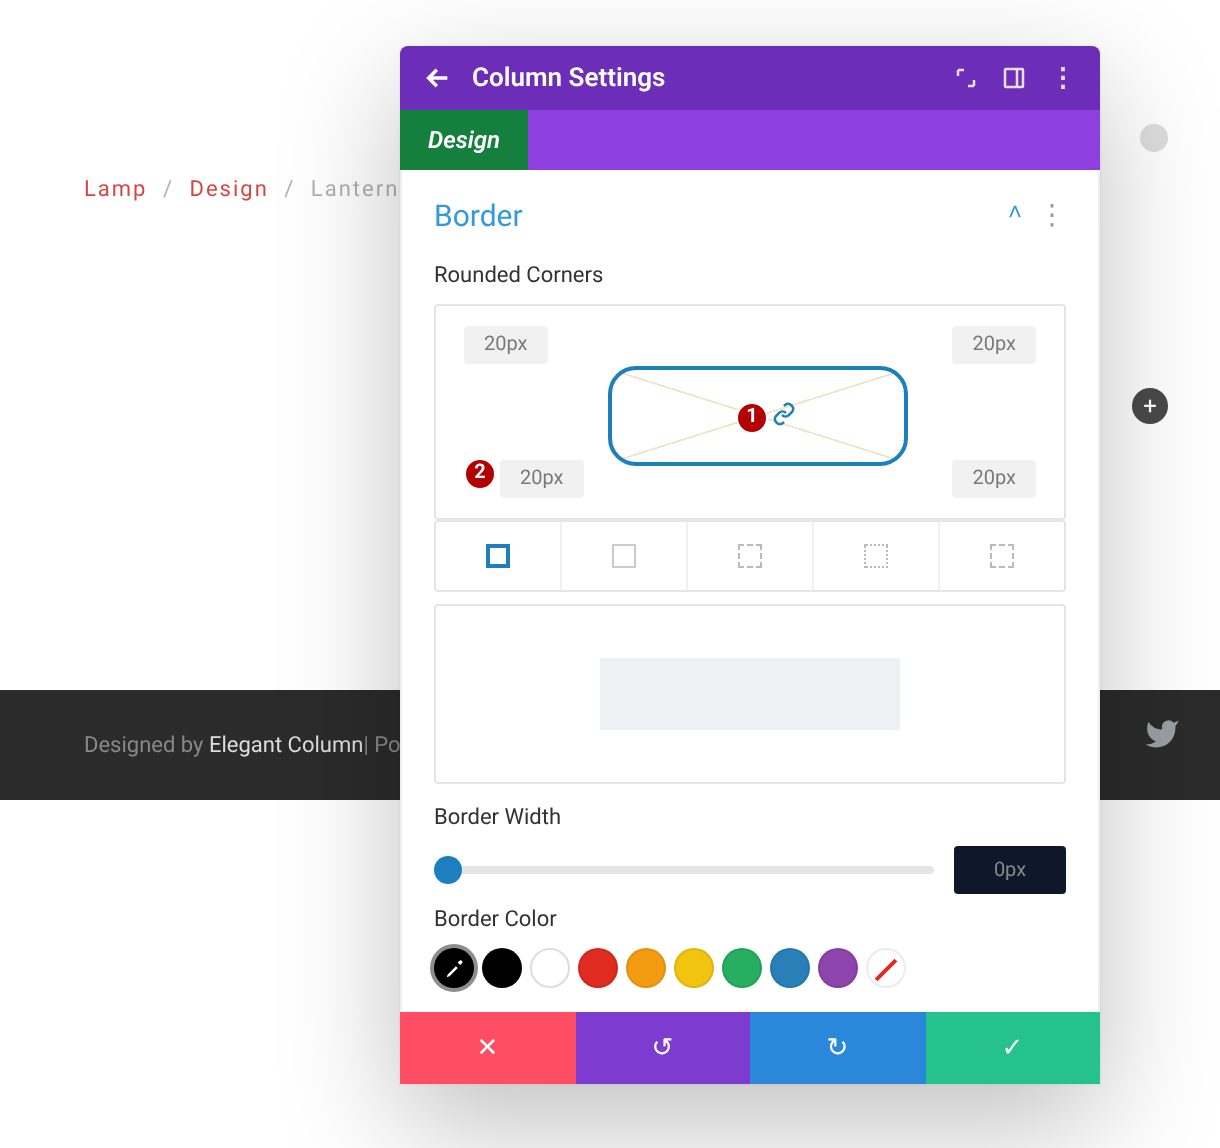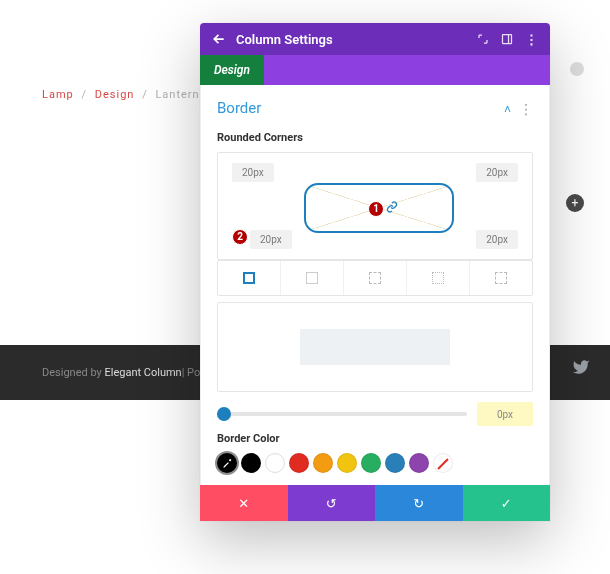--- a/index.html
+++ b/index.html
@@ -17,25 +17,25 @@
   .m-header { background: #6c2eb9; color: #fff; height: 32px; display: flex; align-items: center; padding: 0 12px; font-size: 13px; font-weight: 600; }
   .m-header .back { margin-right: 10px; }
   .m-header .sp { flex: 1; }
   .m-header .hicon { margin-left: 12px; opacity: .85; }
   .tabs { background: #8e2de2; background: #8e42e2; display: flex; font-size: 12px; font-weight: 600; color: rgba(255,255,255,0.8); }
   .tabs .tab { padding: 8px 14px; cursor: pointer; }
   .tabs .tab.active { background: #a95aec; color: #fff; }
   .tabs { background: #8e3fe0; }
   .tabs .tab.active { background: #15803d; font-style: italic; }
   .body { background: #fff; border: 1px solid #eee; border-top: none; border-bottom: none; padding: 10px 16px 4px; }
-  .section-hdr { display: flex; align-items: flex-end; color: #3399dd; font-size: 15px; padding: 4px 0 10px; }
+  .section-hdr { display: flex; align-items: flex-start; color: #3399dd; font-size: 15px; padding: 4px 0 10px; }
   .section-hdr .sp { flex: 1; }
   .section-hdr .caret { color: #3399dd; font-size: 12px; margin-left: 10px; }
   .section-hdr .dots { color: #999; font-size: 14px; margin-left: 8px; }
-  .lbl { font-size: 11px; font-weight: 700; color: #323232; margin: 4px 0 8px; }
+  .lbl { font-size: 11px; font-weight: 400; color: #323232; margin: 4px 0 8px; }
   .rounded-box { border: 1px solid #e5e5e5; border-radius: 2px; padding: 14px 12px 14px; position: relative; height: 108px; }
   .corner-val { position: absolute; font-size: 10px; color: #7a7a7a; background: #f1f1f1; padding: 4px 10px; border-radius: 2px; }
   .tl { top: 10px; left: 14px; }
   .tr { top: 10px; right: 14px; }
   .bl { bottom: 10px; left: 32px; }
   .br { bottom: 10px; right: 14px; }
   .preview-rect { position: absolute; top: 30px; left: 86px; width: 150px; height: 50px; border: 2px solid #1d7fbd; border-radius: 14px; background: repeating-linear-gradient(45deg, rgba(0,0,0,0) 0, rgba(0,0,0,0) 20px), linear-gradient(to top right, transparent 49.5%, #f0e4c8 49.5%, #f0e4c8 50.5%, transparent 50.5%), linear-gradient(to top left, transparent 49.5%, #f0e4c8 49.5%, #f0e4c8 50.5%, transparent 50.5%); }
   .link-icon { position: absolute; top: 48px; left: 168px; color: #1d7fbd; font-size: 12px; }
   .marker { position: absolute; width: 16px; height: 16px; background: #b30000; border: 1px solid #fff; color: #fff; border-radius: 50%; font-size: 10px; font-weight: 700; line-height: 14px; text-align: center; }
   .m1 { top: 48px; left: 150px; }
@@ -47,21 +47,21 @@
   .sq { width: 12px; height: 12px; }
   .sq.solid { border: 2px solid #1d7fbd; }
   .sq.dash { border: 1px dashed #bbb; }
   .sq.dot  { border: 1px dotted #bbb; }
   .sq.gray { border: 1px solid #ccc; }
   .style-preview { border: 1px solid #e5e5e5; border-radius: 2px; height: 90px; display: flex; align-items: center; justify-content: center; margin-bottom: 10px; }
   .style-preview .inner { width: 150px; height: 36px; background: #eef1f4; }
   .slider-row { display: flex; align-items: center; gap: 10px; margin-bottom: 6px; }
   .slider { flex: 1; height: 4px; background: #e5e5e5; border-radius: 2px; position: relative; }
   .slider .thumb { position: absolute; left: 0; top: -5px; width: 14px; height: 14px; background: #1d7fbd; border-radius: 50%; }
-  .slider-val { width: 56px; height: 24px; font-size: 10px; color: #888; background: #fef9c3; display: flex; align-items: center; justify-content: center; border-radius: 2px; }
+  .slider-val { width: 56px; height: 24px; font-size: 10px; color: #888; background: #0f172a; display: flex; align-items: center; justify-content: center; border-radius: 2px; }
   .swatches { display: flex; gap: 4px; align-items: center; padding-bottom: 8px; }
   .sw { width: 20px; height: 20px; border-radius: 50%; border: 1px solid rgba(0,0,0,0.08); }
   .sw.black { background:#000; }
   .sw.white { background:#fff; border:1px solid #ddd; }
   .sw.red { background:#e02b20; }
   .sw.orange { background:#f39c12; }
   .sw.yellow { background:#f1c40f; }
   .sw.green { background:#27ae60; }
   .sw.blue { background:#2980b9; }
   .sw.purple { background:#8e44ad; }
@@ -170,20 +170,21 @@
           <div class="sq dot"></div>
         </div>
       <div class="style-cell">
           <div class="sq dash"></div>
         </div>
     </div>
     <div class="style-preview">
       <div class="inner"></div>
     </div>
 
+    <div class="lbl">Border Width</div>
     <div class="slider-row">
       <div class="slider">
           <div class="thumb"></div>
         </div>
       <div class="slider-val">0px</div>
     </div>
 
     <div class="lbl">Border Color</div>
     <div class="swatches">
       <div class="picker-eye">

